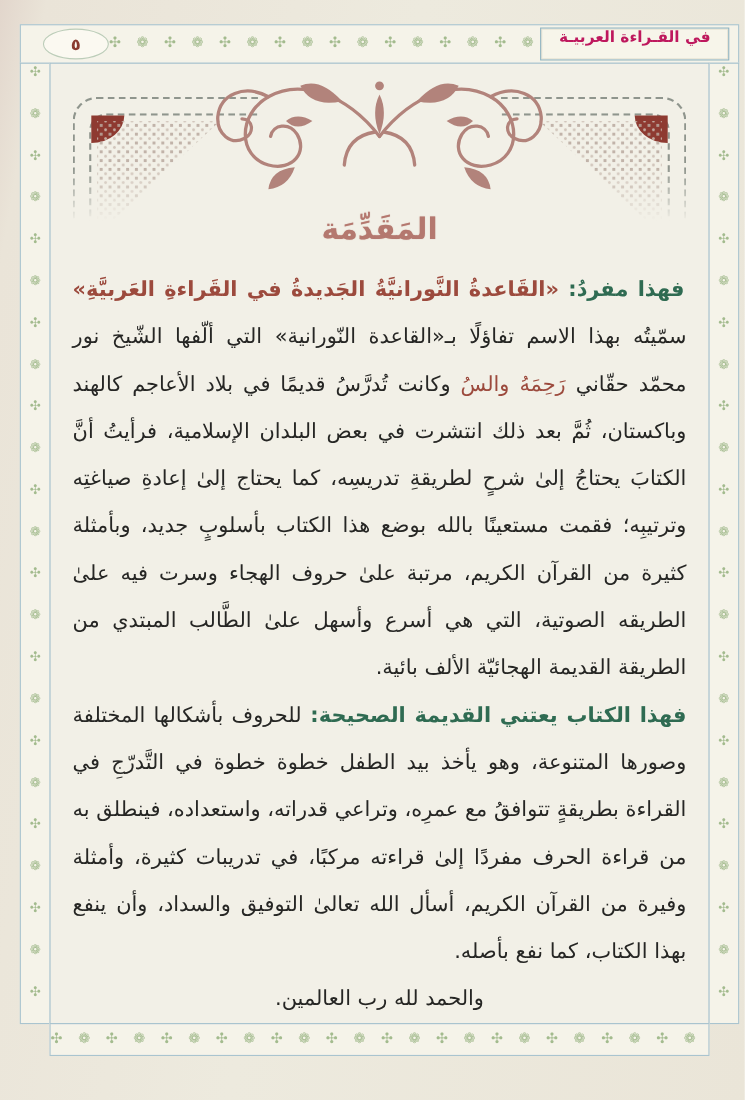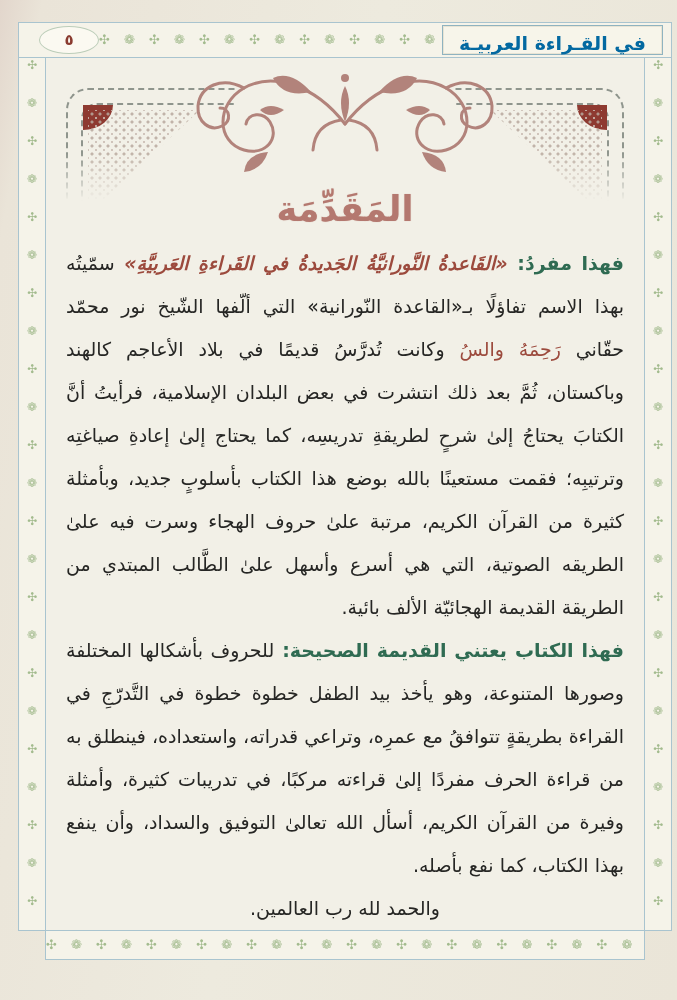--- a/index.html
+++ b/index.html
@@ -19,21 +19,21 @@
   .pattern-h{flex:1;white-space:nowrap;overflow:hidden;font-size:13px;letter-spacing:5px;line-height:34px;text-align:center;}
   .page-num-oval{
     margin-left:20px;width:58px;height:26px;flex:0 0 auto;
     background:#fbf9f1;border:1px solid #bccdb9;border-radius:50%;
     display:flex;align-items:center;justify-content:center;
     color:#8a3b30;font-weight:bold;font-size:15px;
   }
   .running-head{
     margin-right:8px;height:28px;flex:0 0 auto;padding:0 16px;
     background:#f7f5ea;border:1px solid #8fb3c0;box-shadow:0 0 0 1px #e8e4d4 inset;
-    display:flex;align-items:flex-end;color:#0369a1;font-weight:bold;font-size:19px;
+    display:flex;align-items:flex-start;color:#be185d;font-weight:bold;font-size:14px;
   }
   
   .paper{
     position:absolute;left:27px;top:35px;right:27px;bottom:29px;
     background:#f2f0e7;border:1px solid #a9c4cf;box-sizing:border-box;
   }
   
   .deco{position:relative;height:130px;}
   .corner{position:absolute;top:30px;width:170px;height:118px;
     -webkit-mask-image:linear-gradient(to bottom,#000 55%,transparent 96%);
@@ -46,28 +46,28 @@
   .c-dots{
     position:absolute;left:22px;top:22px;width:112px;height:104px;opacity:.85;
     background-image:radial-gradient(circle,#b9a89e 1.3px,transparent 1.8px),radial-gradient(circle,#cbbdb3 1px,transparent 1.5px);
     background-size:8px 8px,8px 8px;background-position:0 0,4px 4px;
     clip-path:polygon(0 0,100% 0,0 100%);
   }
   .flourish{position:absolute;left:50%;top:0;transform:translateX(-50%);}
   
   .chapter-title{
     margin:0;height:42px;line-height:42px;text-align:center;
-    color:#b4786f;font-size:35px;font-weight:bold;
+    color:#b4786f;font-size:27px;font-weight:bold;
     text-shadow:0 0 1px rgba(180,120,111,.45);
   }
   .body{direction:rtl;padding:12px 20px 0 20px;color:#262624;font-size:19px;line-height:43px;text-align:justify;}
   .body p{margin:0;}
   .p-basmala{text-align:justify;text-align-last:center;}
   .lead{color:#2f6b52;font-weight:bold;}
-  .booktitle{color:#9c4a3d;font-weight:bold;font-style:italic;}
+  .booktitle{color:#9c4a3d;font-weight:bold;}
   .honorific{color:#9c4a3d;}
   .closing{text-align:center;}
 </style>
 </head>
 <body>
 
 <div class="frame">
 
   <div class="band band-top">
     <div class="page-num-oval">

